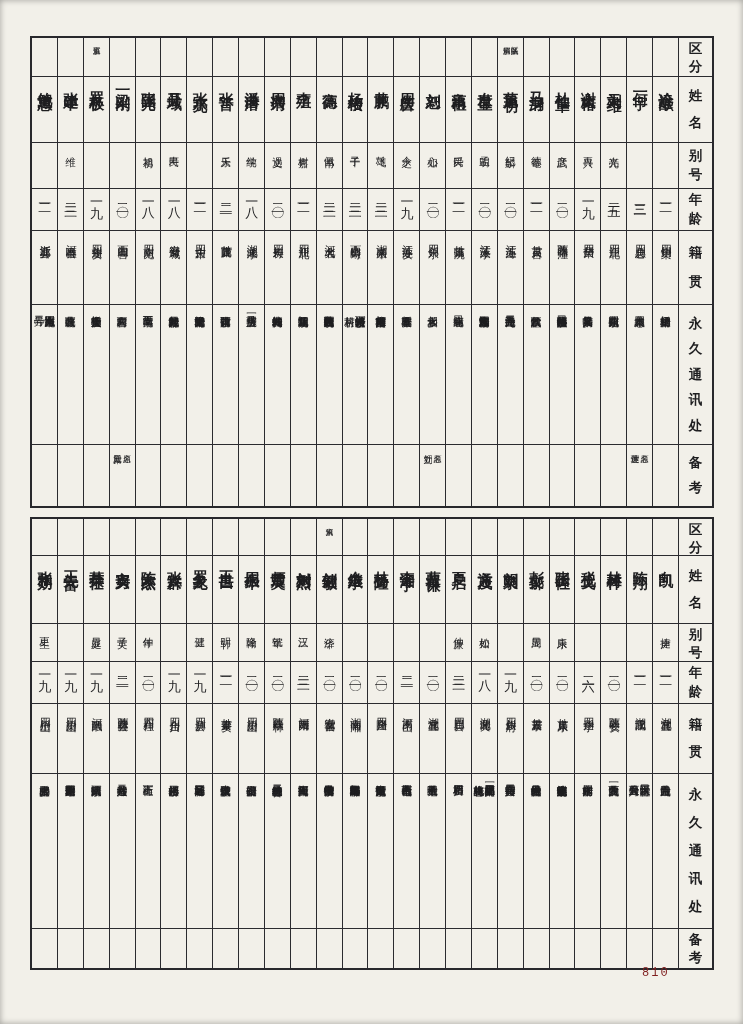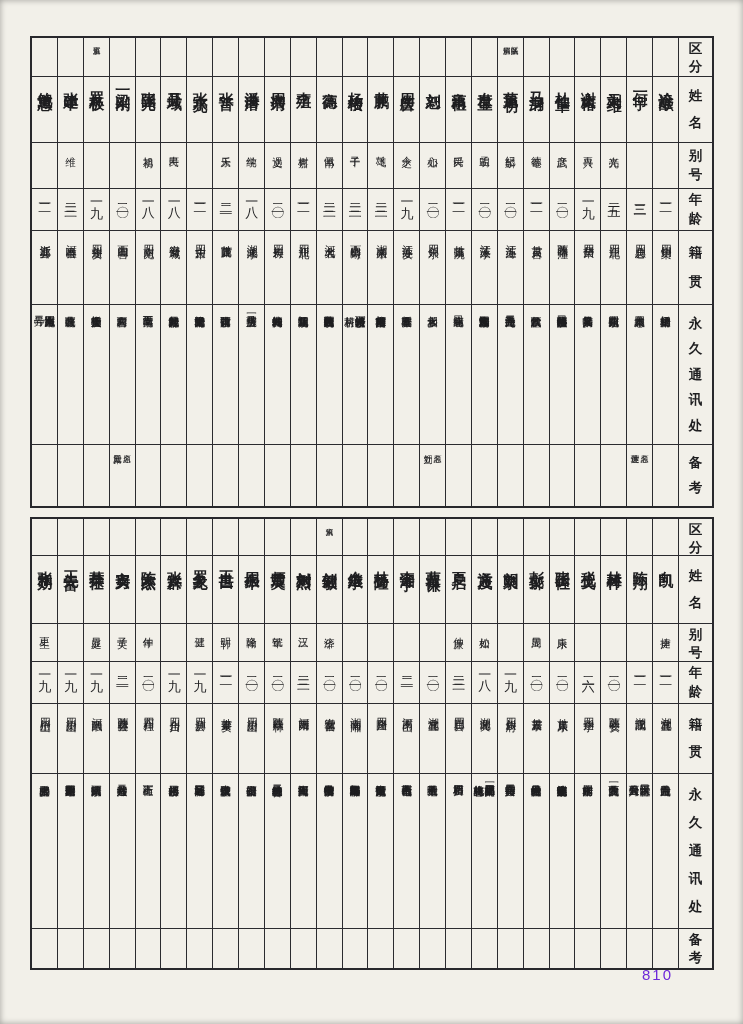--- a/index.html
+++ b/index.html
@@ -56,23 +56,23 @@
   .h-cell{padding:2px 0;}
   .header-stack{
     display:flex;flex-direction:column;
     height:100%;width:100%;
     justify-content:space-evenly;align-items:center;
     font-size:13.5px;font-weight:700;letter-spacing:0;
   }
   .page-number{
     position:absolute;
     left:642px;top:966px;
-    font-size:15px;letter-spacing:2px;
-    color:#6d28d9;
-    font-family:Liberation Sans, sans-serif;
+    font-size:12px;letter-spacing:2px;
+    color:#7f1d1d;
+    font-family:Liberation Mono, monospace;
   }
 </style>
 </head>
 <body>
 
 <div class="sheet">
   <div class="tables" id="tables">
       <div class="reg-table">
         <div class="col person-col">
           <div class="cell k-group u0">

